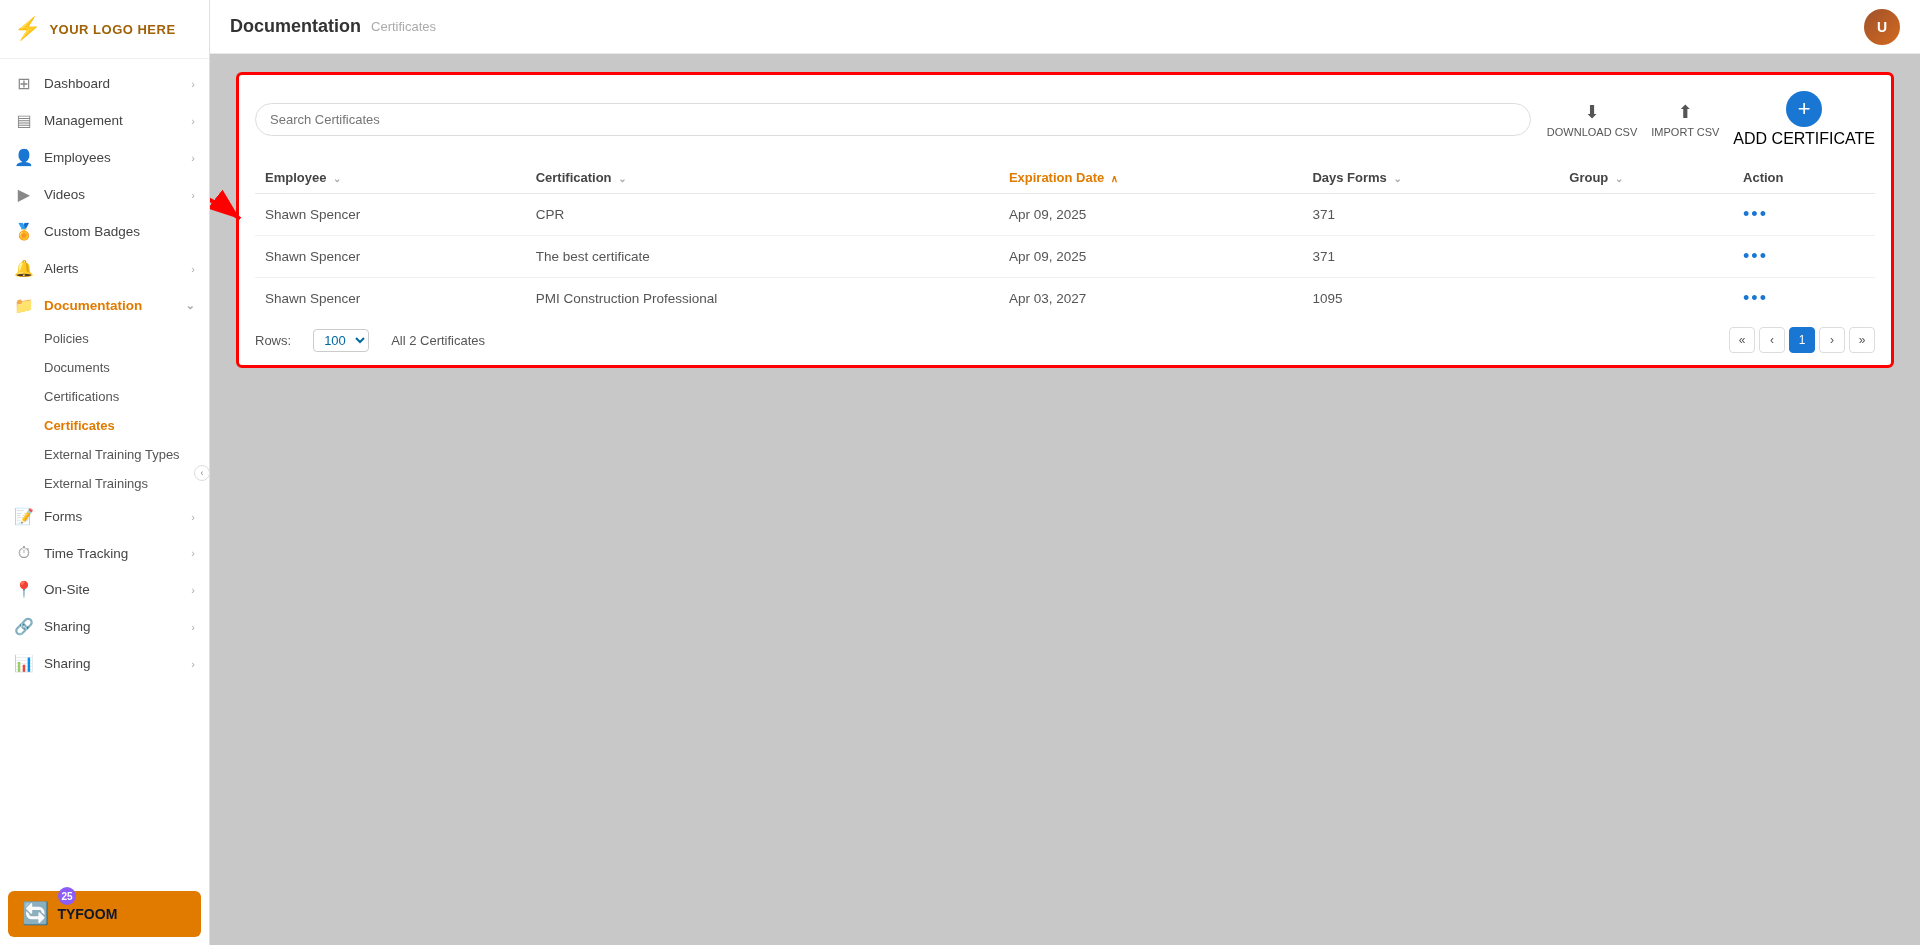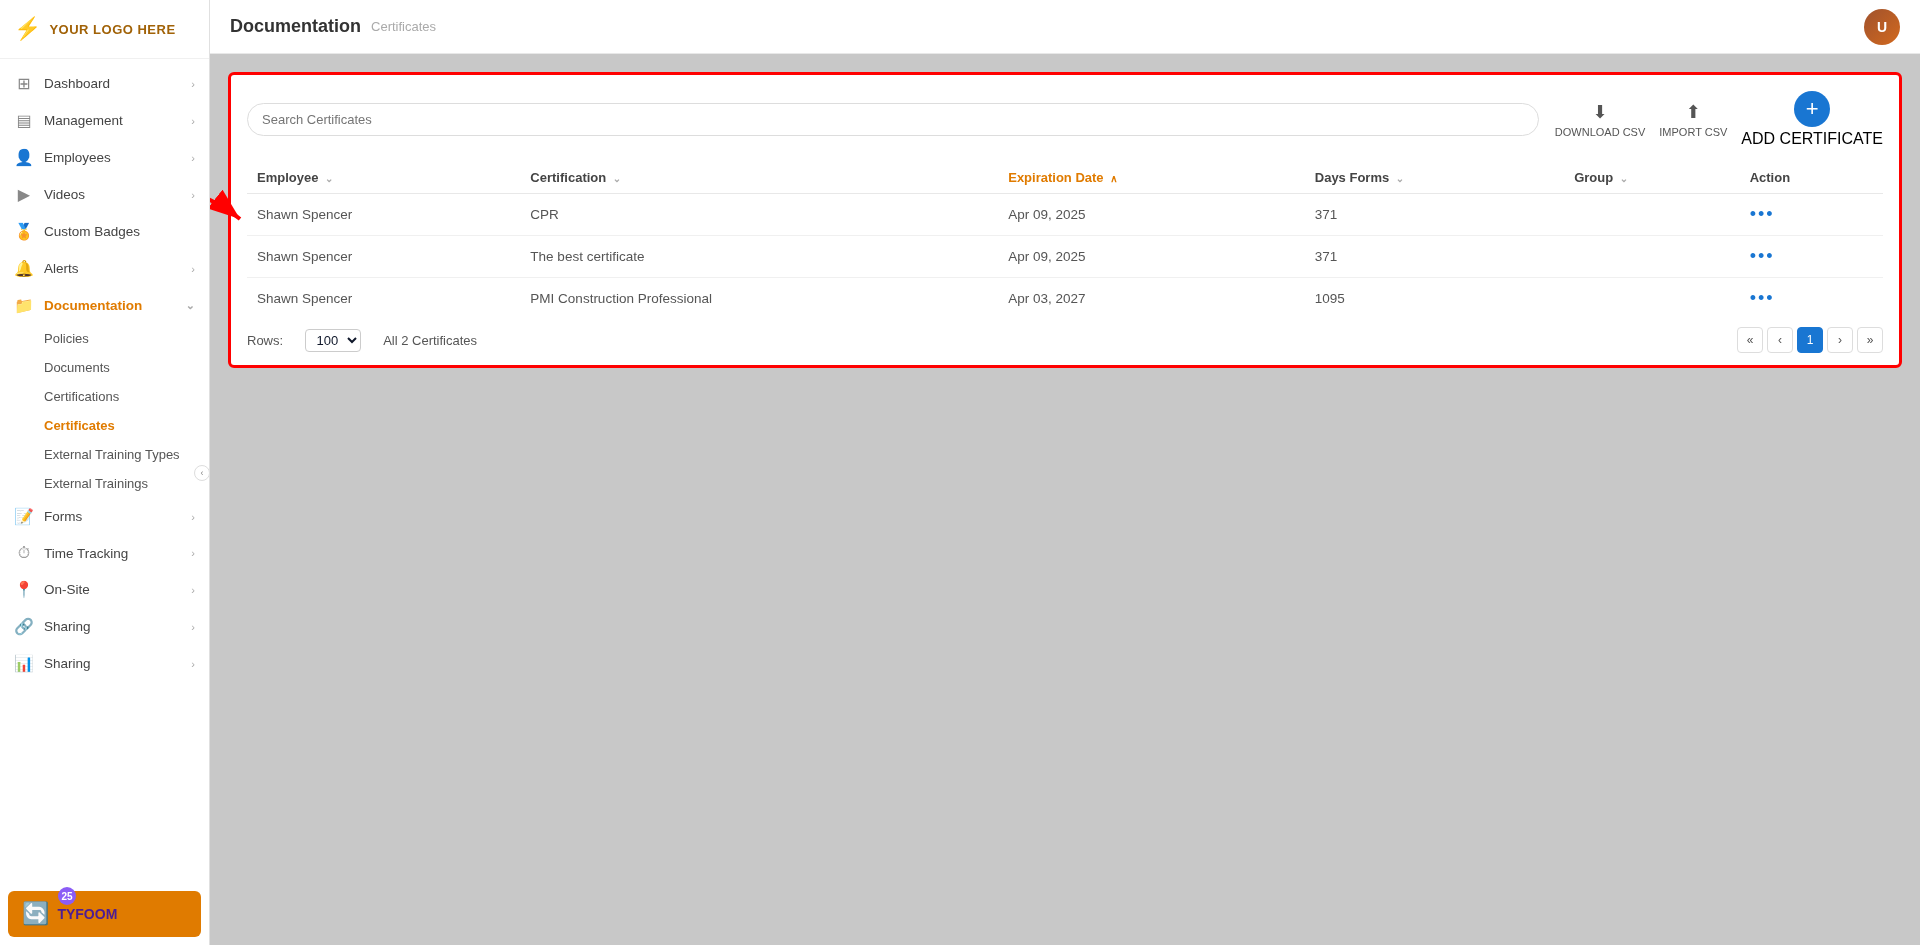--- a/index.html
+++ b/index.html
@@ -85,21 +85,21 @@
       display: flex;
       align-items: center;
       justify-content: center;
       font-weight: 700;
     }
     .sidebar-footer .footer-icon {
       font-size: 22px;
       color: #fff;
     }
     .sidebar-footer .footer-text {
-      color: #4c1d95;
+      color: #0f172a;
       font-weight: 700;
       font-size: 14px;
     }
     .sidebar-collapse-btn {
       position: absolute;
       right: -1px;
       top: 50%;
       transform: translateY(-50%);
       background: #fff;
       border: 1px solid #ddd;
@@ -156,21 +156,21 @@
       justify-content: center;
       color: #fff;
       font-size: 14px;
       font-weight: 600;
       cursor: pointer;
     }
 
     
     .content {
       flex: 1;
-      padding: 18px 18px;
+      padding: 18px 26px;
       overflow: auto;
       position: relative;
     }
 
     
     .highlight-box {
       border: 3px solid red;
       border-radius: 6px;
       background: #fff;
       padding: 16px 16px 12px;
@@ -284,23 +284,22 @@
     .table-footer-left {
       display: flex;
       align-items: center;
       gap: 22px;
     }
     .rows-select {
       border: 1px solid #ccc;
       border-radius: 4px;
       padding: 2px 6px;
       font-size: 13px;
-      color: #0f172a;
+      color: #0369a1;
       background: #fff;
-      text-align: right;
     }
     .pagination {
       display: flex;
       align-items: center;
       gap: 4px;
     }
     .page-btn {
       width: 26px;
       height: 26px;
       display: flex;

